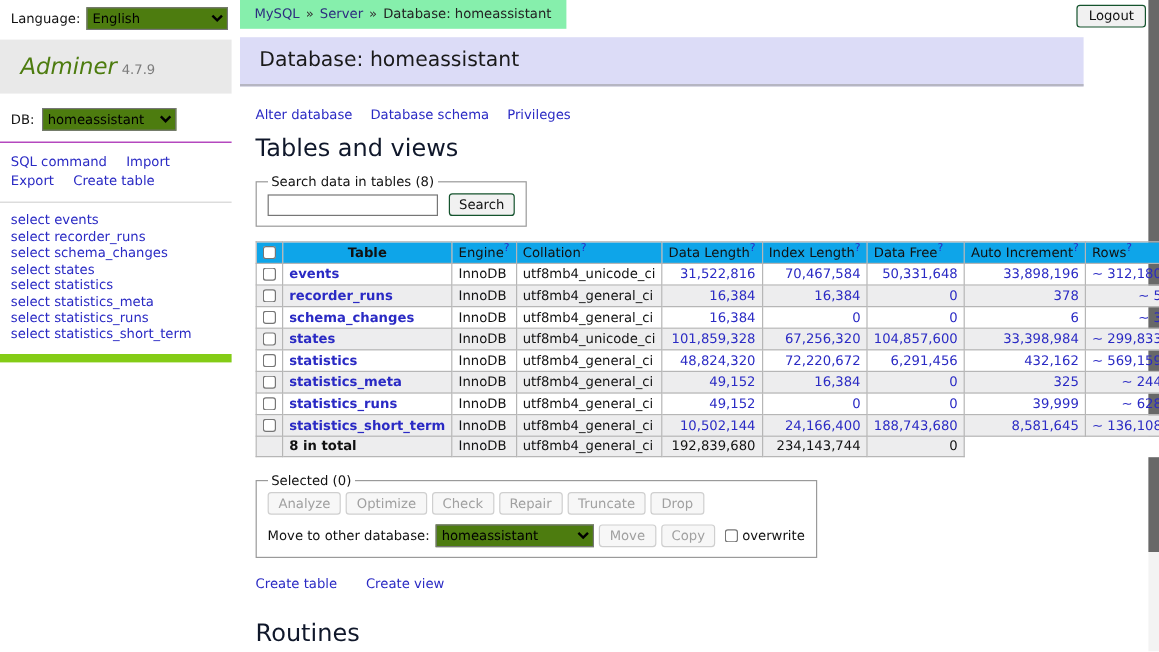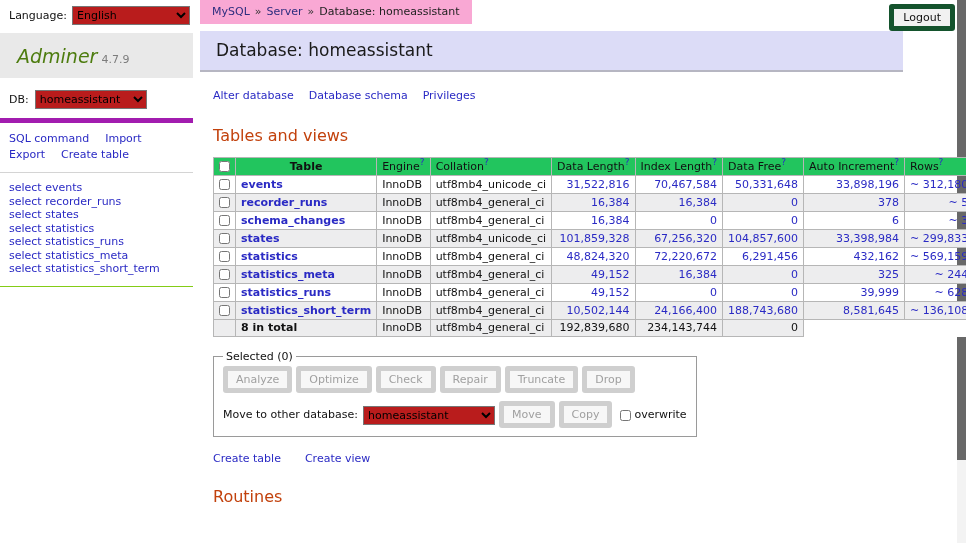--- a/index.html
+++ b/index.html
@@ -8,57 +8,57 @@
     width:966px; height:543px; position:relative; overflow:hidden;
     background:#fff; color:#111;
     font-family:"DejaVu Sans", "Liberation Sans", sans-serif; font-size:11px;
   }
   a { color:#2a2ac4; text-decoration:none; cursor:pointer; }
 
   
   .sidebar { position:absolute; left:0; top:0; width:193px; }
   .lang-row { padding:6px 8px 5px 9px; white-space:nowrap; }
   .lang-row .lbl { margin-right:5px; }
-  select { font-family:inherit; font-size:11px; border:1px solid #767676; background:#b91c1c; height:19px; vertical-align:middle; }
+  select { font-family:inherit; font-size:11px; border:1px solid #767676; background:#4d7c0f; height:19px; vertical-align:middle; }
   #language-select { width:118px; }
   .brand { margin:3px 0 0; background:#e9e9e9; padding:10px 8px 10px 17px; font-weight:normal; }
   .brand-name { font-style:italic; font-size:19px; color:#4d7c0f; }
   .brand-version { font-size:11px; color:#7c7c7c; margin-left:4px; }
-  .db-row { padding:12px 8px 9px 9px; border-bottom:5px solid #a21caf; white-space:nowrap; }
+  .db-row { padding:12px 8px 9px 9px; border-bottom:1px solid #a21caf; white-space:nowrap; }
   .db-row .lbl { margin-right:6px; }
   #db-select { width:112px; }
   .side-actions { padding:8px 9px 9px; border-bottom:1px solid #d4d4d4; }
   .side-action-row { line-height:16px; }
   .side-action-row a { margin-right:16px; }
-  .side-tables { padding:8px 9px 10px; border-bottom:1px solid #84cc16; }
+  .side-tables { padding:8px 9px 10px; border-bottom:7px solid #84cc16; }
   .side-table-row { line-height:13.5px; }
 
   
-  button { font-family:inherit; font-size:11px; color:#111; background:#f1f1f1; border:5px solid #14532d; border-radius:3px; padding:2px 8px; }
+  button { font-family:inherit; font-size:11px; color:#111; background:#f1f1f1; border:1px solid #14532d; border-radius:3px; padding:2px 8px; }
   button.disabled { color:#a0a0a0; border-color:#cfcfcf; background:#f7f7f7; }
   .logout-btn { position:absolute; top:4px; right:11px; padding:2px 9px; }
   .scrollbar { position:absolute; right:0; top:0; width:9px; height:543px; background:#f3f3f3; }
   .scroll-thumb { width:9px; height:460px; background:#686868; }
 
   
   .main { position:absolute; left:200px; top:0; width:757px; }
-  .breadcrumb { display:inline-block; background:#f9a8d4; padding:5px 12px 6px; color:#222; margin:0; }
+  .breadcrumb { display:inline-block; background:#86efac; padding:5px 12px 6px; color:#222; margin:0; }
   .breadcrumb a { color:#2d2d7f; }
   .breadcrumb .sep { margin:0 5px; color:#333; }
   .page-title { margin:7px 0 0; width:703px; background:#dcdcf7; border-bottom:2px solid #b6b6c2; padding:9px 16px 10px; font-size:17px; font-weight:normal; color:#1a1a1a; }
   .nav-links { margin:17px 0 0 13px; }
   .nav-links a { margin-right:15px; }
-  h3 { font-size:16px; font-weight:normal; margin:24px 0 0 13px; color:#c2410c; }
+  h3 { font-size:20px; font-weight:normal; margin:9px 0 0 13px; color:#0f172a; }
   fieldset { border:1px solid #9a9a9a; margin:10px 0 0 13px; padding:3px 9px 8px; width:max-content; }
   legend { padding:0 3px; }
   .search input[type="text"] { width:142px; height:18px; border:1px solid #767676; font-family:inherit; font-size:11px; padding:0 3px; vertical-align:middle; margin-right:5px; }
 
   .data-table { border-collapse:collapse; margin:12px 0 0 13px; }
   .data-table th, .data-table td { border:1px solid #b6b6b6; padding:2px 5px; line-height:12px; white-space:nowrap; }
-  .data-table th { background:#22c55e; font-weight:normal; text-align:left; }
+  .data-table th { background:#0ea5e9; font-weight:normal; text-align:left; }
   .data-table th.h-name { font-weight:bold; text-align:center; }
   .data-table th sup a, .data-table th sup { font-size:9px; line-height:0; }
   .c-check { text-align:center; }
   .c-check input { width:11px; height:11px; margin:1px 0; vertical-align:middle; }
   td.c-name a { font-weight:bold; }
   td.c-num, td.c-rows { text-align:right; color:#2a2ac4; }
   .data-table tbody tr:nth-child(even) td { background:#ededee; }
   tr.total td { background:#ededee; color:#111; font-weight:normal; }
   tr.total td.c-name { font-weight:bold; }
   tr.total td.c-num { color:#111; }
@@ -89,42 +89,48 @@
   <div class="db-row">
     <span class="lbl">DB:</span><select id="db-select"><option>homeassistant</option></select>
   </div>
   <div class="side-actions" id="side-actions">
       <div class="side-action-row"><a href="#">SQL command</a><a href="#">Import</a></div>
       <div class="side-action-row"><a href="#">Export</a><a href="#">Create table</a></div>
     </div>
   <div class="side-tables" id="side-tables">
       <div class="side-table-row"><a href="#">select events</a></div>
       <div class="side-table-row"><a href="#">select recorder_runs</a></div>
+      <div class="side-table-row"><a href="#">select schema_changes</a></div>
       <div class="side-table-row"><a href="#">select states</a></div>
       <div class="side-table-row"><a href="#">select statistics</a></div>
+      <div class="side-table-row"><a href="#">select statistics_meta</a></div>
       <div class="side-table-row"><a href="#">select statistics_runs</a></div>
-      <div class="side-table-row"><a href="#">select statistics_meta</a></div>
       <div class="side-table-row"><a href="#">select statistics_short_term</a></div>
     </div>
 </aside>
 
 <button class="logout-btn">Logout</button>
 <div class="scrollbar">
     <div class="scroll-thumb"></div>
   </div>
 
 <main class="main">
   <p class="breadcrumb" id="breadcrumb"><a href="#">MySQL</a><span class="sep">»</span><a href="#">Server</a><span class="sep">»</span><span>Database: homeassistant</span></p>
 
   <h2 class="page-title">Database: homeassistant</h2>
 
   <div class="nav-links" id="nav-links"><a href="#">Alter database</a><a href="#">Database schema</a><a href="#">Privileges</a></div>
 
   <h3>Tables and views</h3>
 
+  <fieldset class="search">
+    <legend>Search data in tables (8)</legend>
+    <input type="text" value="" style="">
+    <button>Search</button>
+  </fieldset>
 
   <table class="data-table">
     <colgroup>
       <col style="width:20px">
         <col style="width:122px">
         <col style="width:46px">
         <col style="width:104px">
       <col style="width:74px">
         <col style="width:76px">
         <col style="width:62px">

